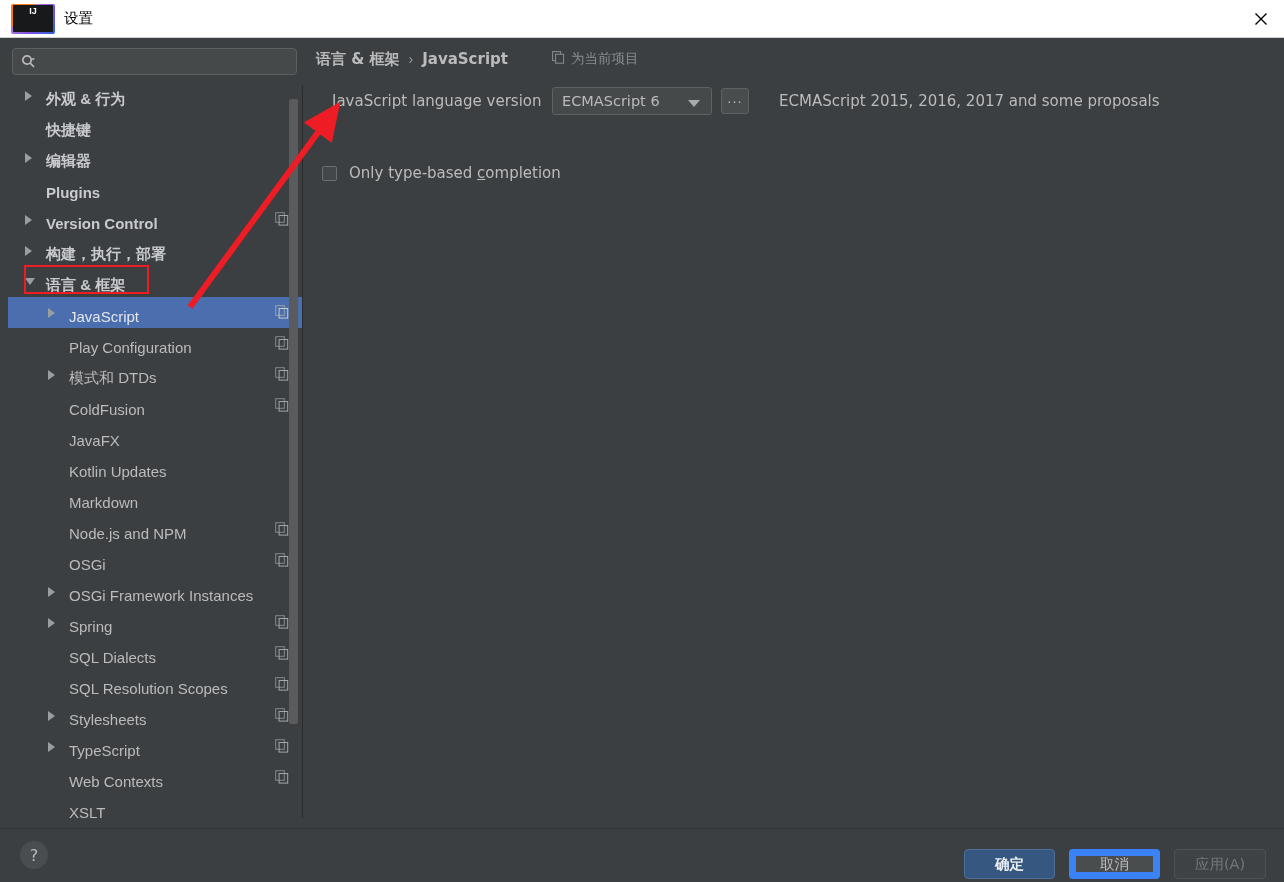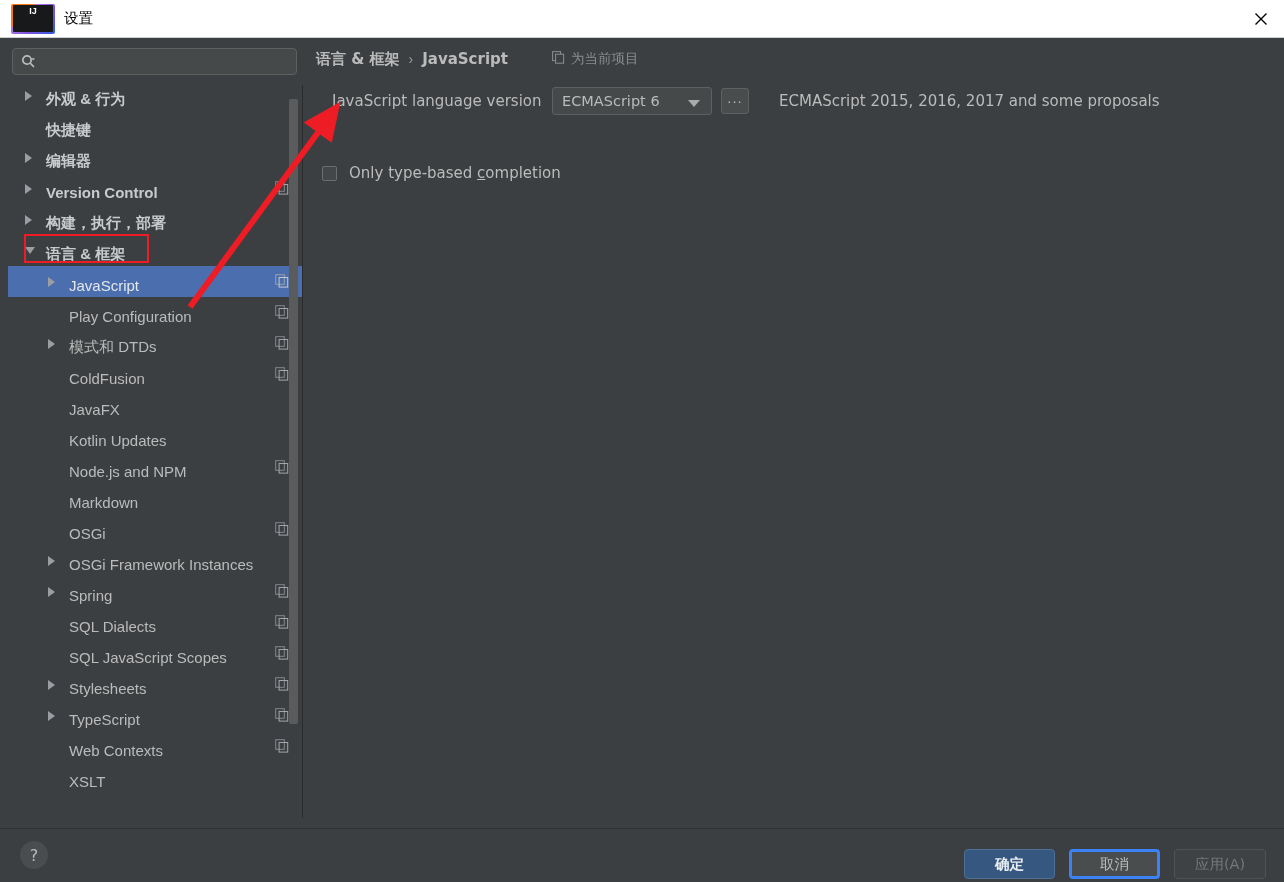--- a/index.html
+++ b/index.html
@@ -200,21 +200,21 @@
     color: #bbbbbb; font-size: 16px;
     font-family: "DejaVu Sans", "Liberation Sans", sans-serif;
   }
   .dlg-btn {
     position: absolute; top: 20px; height: 30px;
     border-radius: 4px; display: flex; align-items: center; justify-content: center;
     font-size: 14.5px;
     font-family: "DejaVu Sans", "Liberation Sans", sans-serif;
   }
   #ok-btn     { left: 964px; width: 91px; background: #365880; border: 1px solid #4c7099; color: #e9edf2; font-weight: bold; }
-  #cancel-btn { left: 1069px; width: 91px; background: #4a4d4e; border: 3px solid #3b82f6; color: #bbbbbb; }
+  #cancel-btn { left: 1069px; width: 91px; background: #4a4d4e; border: 7px solid #3b82f6; color: #bbbbbb; }
   #apply-btn  { left: 1174px; width: 92px; background: #3f4244; border: 1px solid #4f5254; color: #75787a; }
 
   
   #red-arrow { position: absolute; left: 0; top: 0; width: 1284px; height: 882px; pointer-events: none; }
 </style>
 </head>
 <body>
 
 <div id="window">
 
@@ -252,20 +252,23 @@
               <span class="label">外观 &amp; 行为</span>
             </div>
             <div class="tree-row lvl0 bold">
               <span class="label">快捷键</span>
             </div>
             <div class="tree-row lvl0 bold">
               <span class="twisty"></span>
               <span class="label">编辑器</span>
             </div>
             <div class="tree-row lvl0 bold">
+              <span class="label">Plugins</span>
+            </div>
+            <div class="tree-row lvl0 bold">
               <span class="twisty"></span>
               <span class="label">Version Control</span>
               <span class="copy-ic"><svg width="14" height="14" viewBox="0 0 14 14">
                   <rect x="0.7" y="0.7" width="8.6" height="9.6" stroke="#9aa0a6" stroke-width="1" fill="none"></rect>
                   <rect x="4.1" y="3.5" width="8.6" height="9.6" stroke="#c4c9cd" stroke-width="1" fill="none"></rect>
                 </svg></span>
             </div>
             <div class="tree-row lvl0 bold">
               <span class="twisty"></span>
               <span class="label">构建，执行，部署</span>
@@ -305,30 +308,30 @@
                   <rect x="4.1" y="3.5" width="8.6" height="9.6" stroke="#c4c9cd" stroke-width="1" fill="none"></rect>
                 </svg></span>
             </div>
             <div class="tree-row lvl1">
               <span class="label">JavaFX</span>
             </div>
             <div class="tree-row lvl1">
               <span class="label">Kotlin Updates</span>
             </div>
             <div class="tree-row lvl1">
+              <span class="label">Markdown</span>
+            </div>
+            <div class="tree-row lvl1">
               <span class="label">Node.js and NPM</span>
               <span class="copy-ic"><svg width="14" height="14" viewBox="0 0 14 14">
                   <rect x="0.7" y="0.7" width="8.6" height="9.6" stroke="#9aa0a6" stroke-width="1" fill="none"></rect>
                   <rect x="4.1" y="3.5" width="8.6" height="9.6" stroke="#c4c9cd" stroke-width="1" fill="none"></rect>
                 </svg></span>
             </div>
             <div class="tree-row lvl1">
-              <span class="label">Markdown</span>
-            </div>
-            <div class="tree-row lvl1">
               <span class="label">OSGi</span>
               <span class="copy-ic"><svg width="14" height="14" viewBox="0 0 14 14">
                   <rect x="0.7" y="0.7" width="8.6" height="9.6" stroke="#9aa0a6" stroke-width="1" fill="none"></rect>
                   <rect x="4.1" y="3.5" width="8.6" height="9.6" stroke="#c4c9cd" stroke-width="1" fill="none"></rect>
                 </svg></span>
             </div>
             <div class="tree-row lvl1">
               <span class="twisty"></span>
               <span class="label">OSGi Framework Instances</span>
             </div>
@@ -341,21 +344,21 @@
                 </svg></span>
             </div>
             <div class="tree-row lvl1">
               <span class="label">SQL Dialects</span>
               <span class="copy-ic"><svg width="14" height="14" viewBox="0 0 14 14">
                   <rect x="0.7" y="0.7" width="8.6" height="9.6" stroke="#9aa0a6" stroke-width="1" fill="none"></rect>
                   <rect x="4.1" y="3.5" width="8.6" height="9.6" stroke="#c4c9cd" stroke-width="1" fill="none"></rect>
                 </svg></span>
             </div>
             <div class="tree-row lvl1">
-              <span class="label">SQL JavaScript Scopes</span>
+              <span class="label">SQL Resolution Scopes</span>
               <span class="copy-ic"><svg width="14" height="14" viewBox="0 0 14 14">
                   <rect x="0.7" y="0.7" width="8.6" height="9.6" stroke="#9aa0a6" stroke-width="1" fill="none"></rect>
                   <rect x="4.1" y="3.5" width="8.6" height="9.6" stroke="#c4c9cd" stroke-width="1" fill="none"></rect>
                 </svg></span>
             </div>
             <div class="tree-row lvl1">
               <span class="twisty"></span>
               <span class="label">Stylesheets</span>
               <span class="copy-ic"><svg width="14" height="14" viewBox="0 0 14 14">
                   <rect x="0.7" y="0.7" width="8.6" height="9.6" stroke="#9aa0a6" stroke-width="1" fill="none"></rect>

